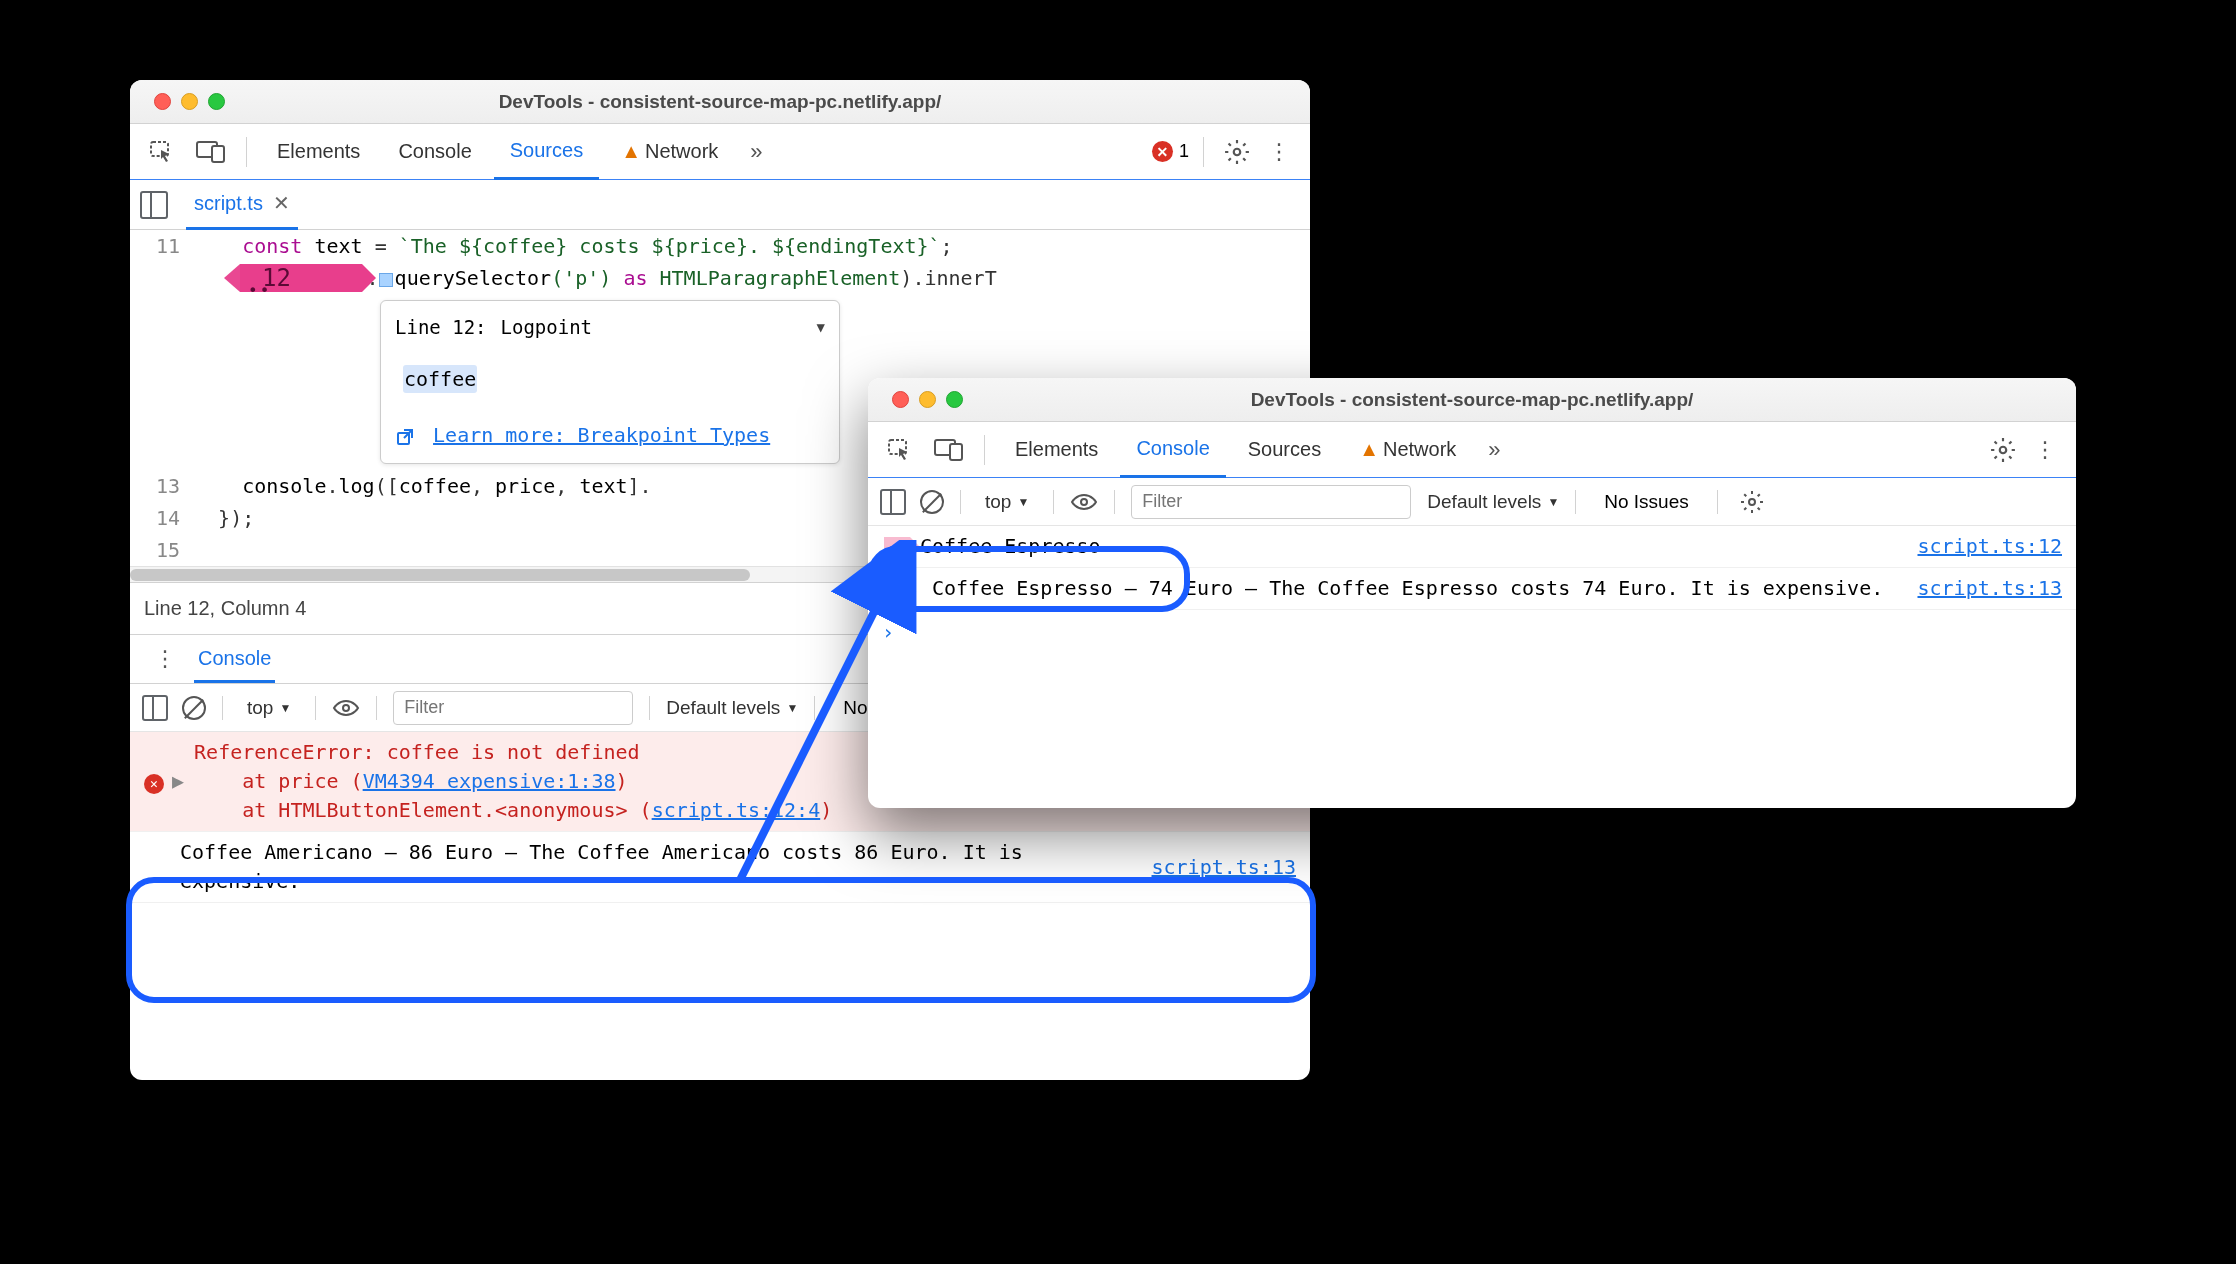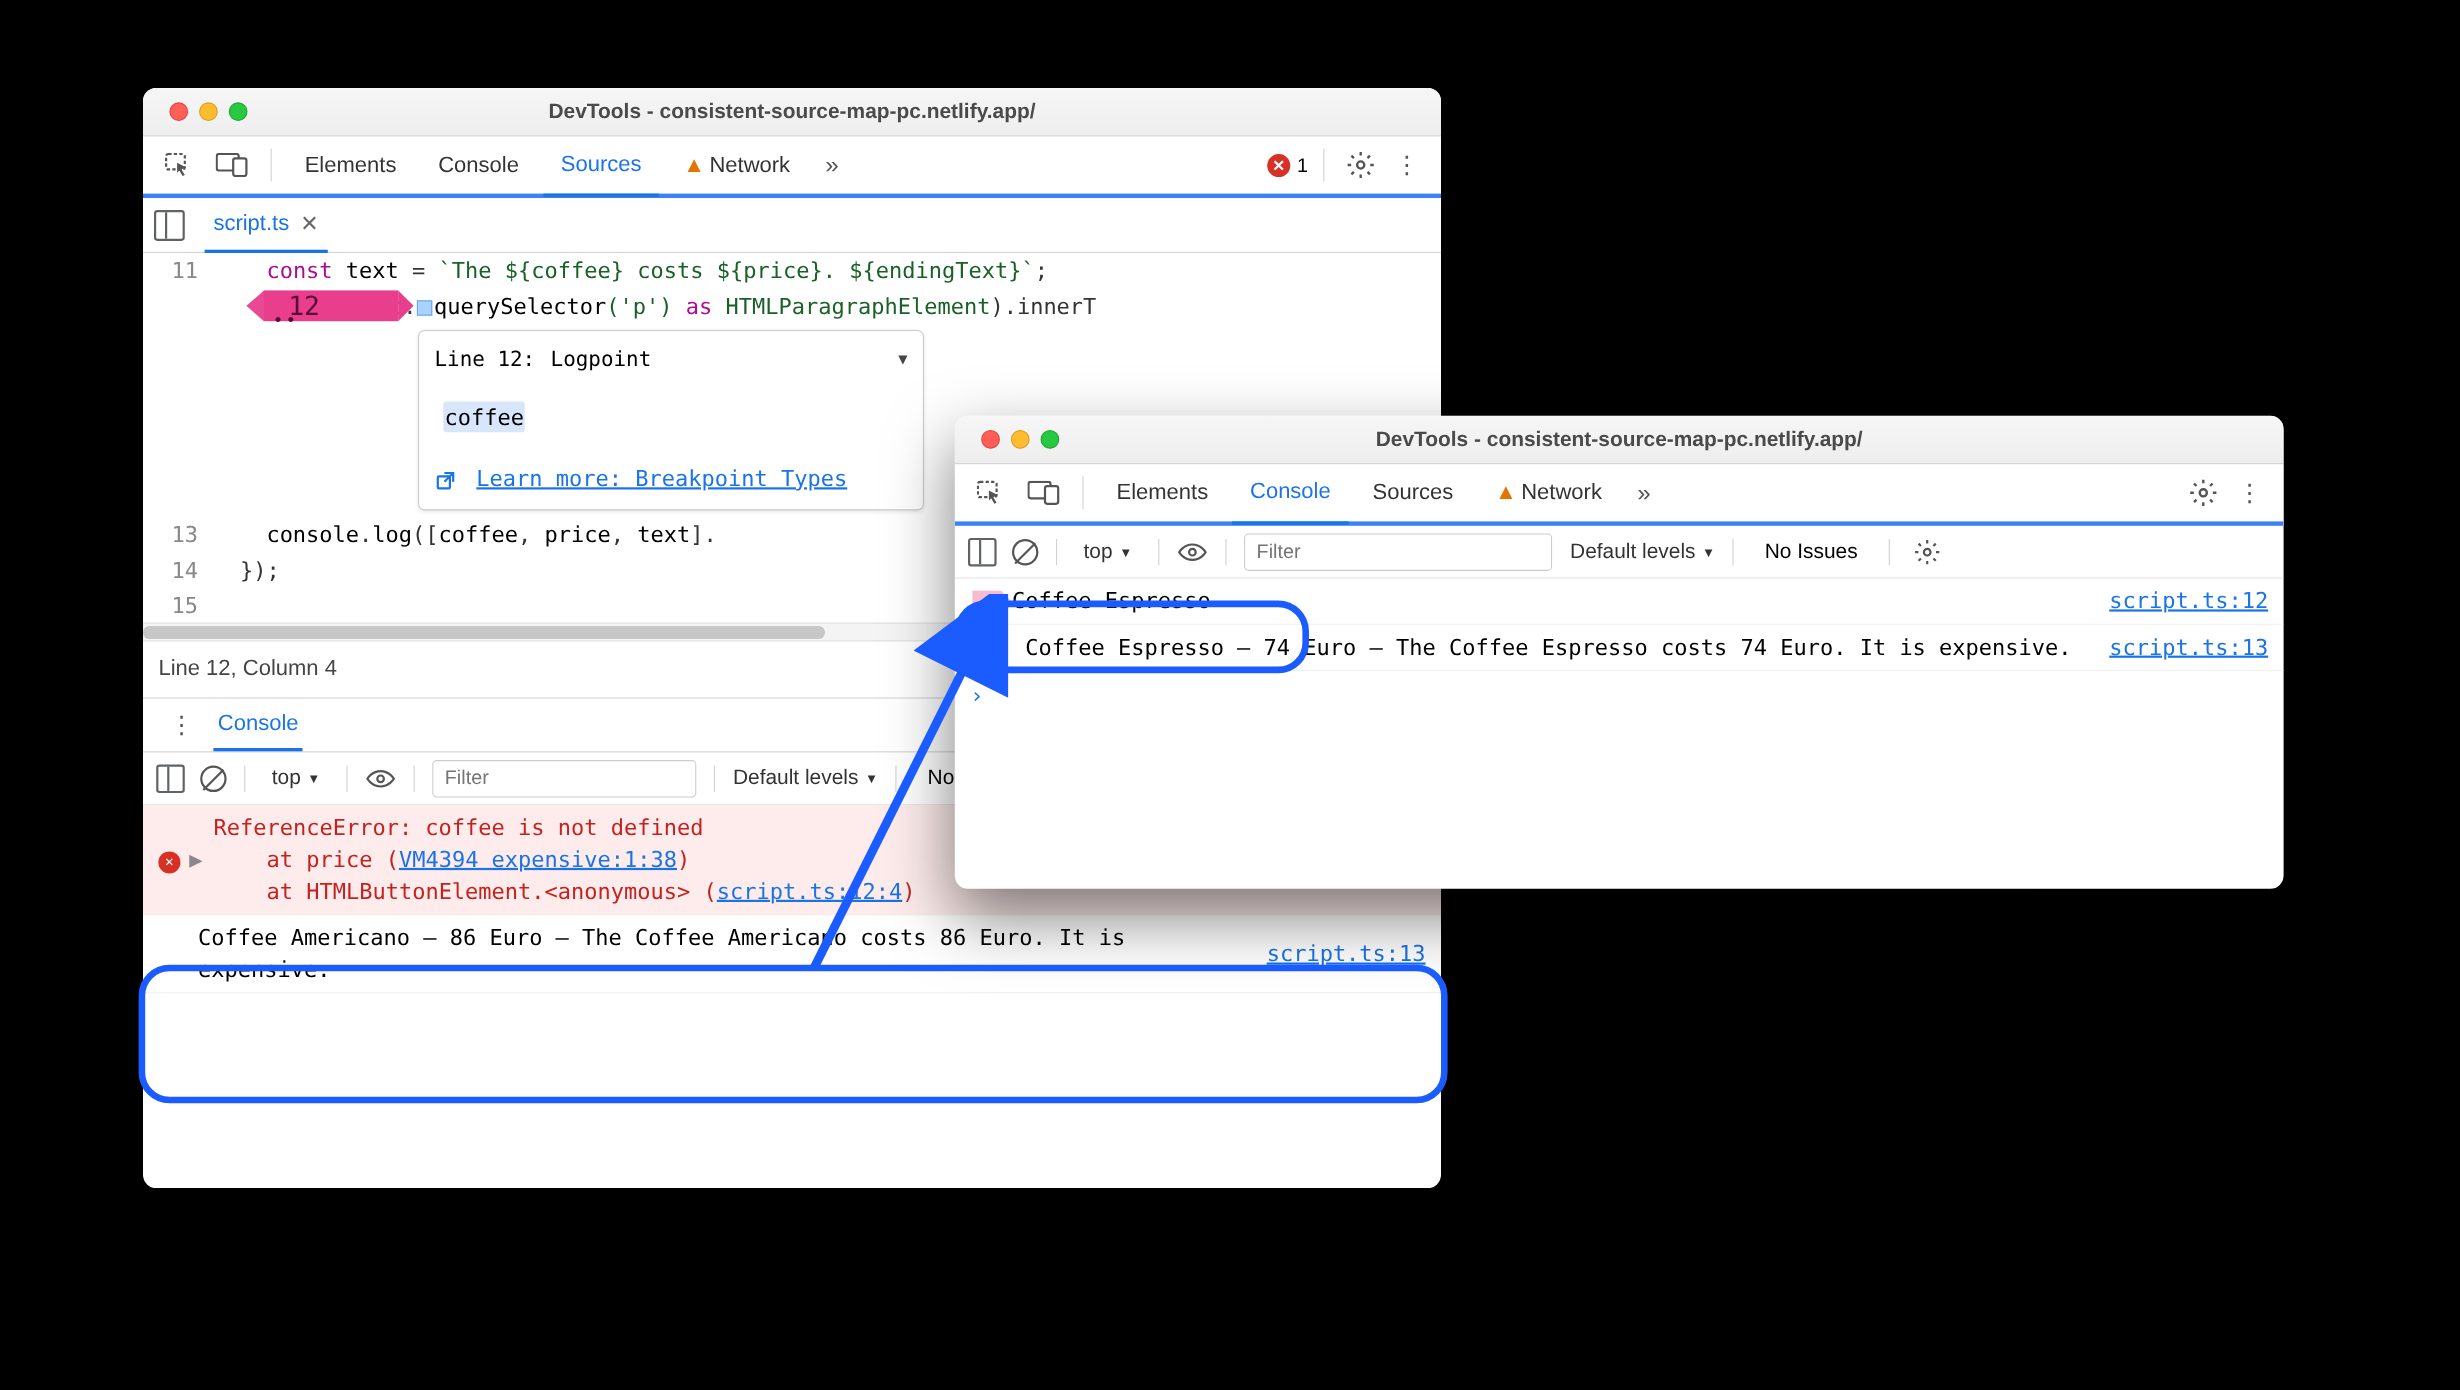--- a/index.html
+++ b/index.html
@@ -10,21 +10,21 @@
 .win2 { left: 868px; top: 378px; width: 1208px; height: 430px; }
 
 .titlebar { height: 44px; display: flex; align-items: center; padding: 0 24px; background: linear-gradient(#f6f6f6,#eeeeee); border-bottom: 1px solid #d2d2d2; position: relative; }
 .traffic { display: flex; gap: 10px; }
 .traffic .dot { width: 17px; height: 17px; border-radius: 50%; }
 .dot.red { background:#ff5f57; border:1px solid #e0443e; }
 .dot.yellow { background:#febc2e; border:1px solid #d89d22; }
 .dot.green { background:#28c840; border:1px solid #20a532; }
 .title { position:absolute; left:0; right:0; text-align:center; font-size:19px; font-weight:600; color:#4a4a4a; pointer-events:none; }
 
-.toolbar { height: 56px; display:flex; align-items:center; border-bottom:4px solid #3b82f6; padding:0 14px; gap:6px; background:#fff; }
+.toolbar { height: 56px; display:flex; align-items:center; border-bottom:1px solid #3b82f6; padding:0 14px; gap:6px; background:#fff; }
 .tb-sep { width:1px; height:30px; background:#d2d2d2; margin:0 8px; }
 .tab { padding:0 16px; height:56px; display:flex; align-items:center; font-size:20px; color:#333; cursor:pointer; }
 .tab.active { color:#1a73e8; border-bottom:3px solid #1a73e8; margin-bottom:-1px; }
 .overflow { color:#555; font-size:22px; padding:0 10px; }
 .errbadge { display:flex; align-items:center; gap:6px; font-size:18px; }
 .errbadge .ecirc { width:21px; height:21px; background:#d93025; border-radius:50%; display:flex; align-items:center; justify-content:center; color:#fff; font-size:14px; font-weight:bold; }
 .warn-tri { color:#e37400; font-size:20px; margin-right:4px; }
 
 .iconbtn { padding: 0 6px; color:#555; cursor:pointer; display:flex; align-items:center; }
 svg { display:block; }

